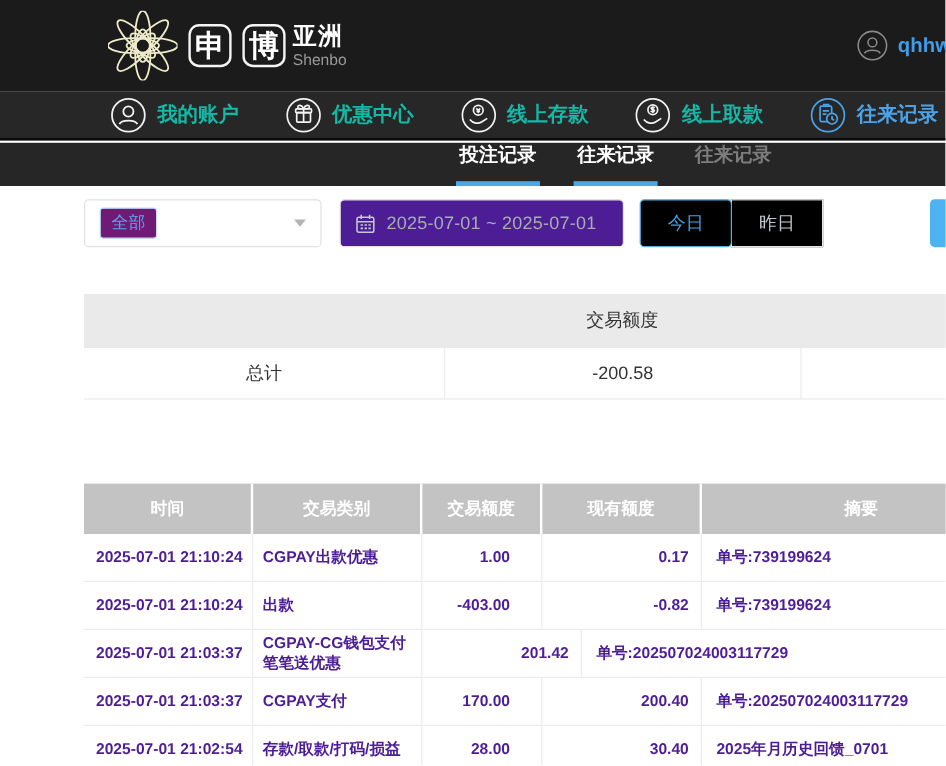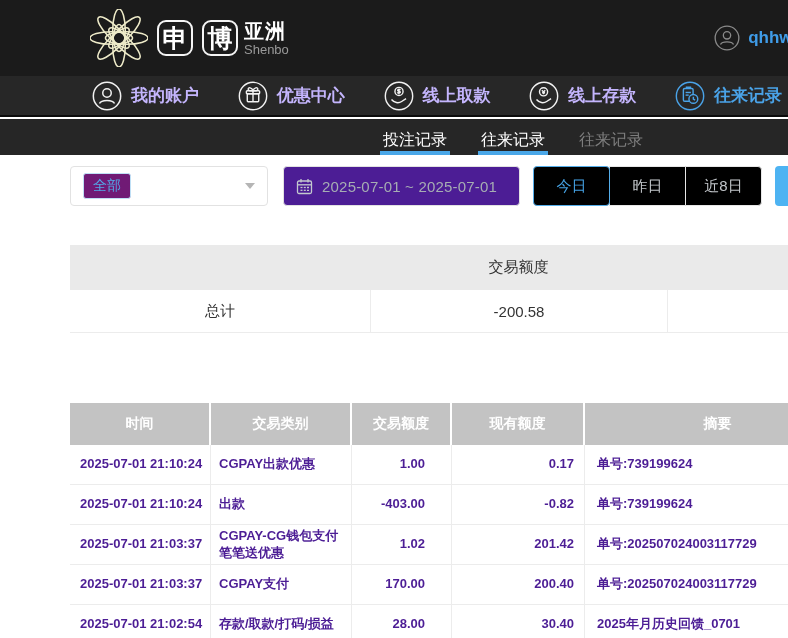--- a/index.html
+++ b/index.html
@@ -21,31 +21,31 @@
   .user { position:absolute; right:-14px; top:0; height:76px; display:flex;
     align-items:center; gap:8px; cursor:pointer; }
   .user svg { color:#8a8a8a; }
   .username { color:#3f9ce8; font-size:17px; font-weight:bold; }
 
   
   .mainnav { position:absolute; top:76px; left:0; width:788px; height:41px;
     background:#272727; border-bottom:2px solid #0b0b0b;
     display:flex; align-items:center; justify-content:space-between;
     padding:0 6px 0 92px; }
-  .nav-item { display:flex; align-items:center; gap:9px; color:#c4b5fd;
+  .nav-item { display:flex; align-items:center; gap:9px; color:#14b8a6;
     font-size:17px; font-weight:bold; cursor:pointer; white-space:nowrap; }
   .nav-item svg { color:#f2f2f2; }
   .nav-item.active, .nav-item.active svg { color:#4aa3e8; }
 
   
   .tabbar { position:absolute; top:119px; left:0; width:788px; height:36px;
     background:#262626; display:flex; align-items:stretch; gap:28px;
     padding-left:380px; }
-  .tab { display:flex; align-items:flex-end; padding:0 3px; font-size:16px;
-    font-weight:normal; color:#fff; cursor:pointer; border-bottom:4px solid transparent; }
+  .tab { display:flex; align-items:flex-start; padding:0 3px; font-size:16px;
+    font-weight:bold; color:#fff; cursor:pointer; border-bottom:4px solid transparent; }
   .tab.underlined { border-bottom-color:#4aa7e8; }
   .tab.muted { color:#7d7d7d; }
 
   
   .content { position:absolute; top:155px; left:0; width:788px; height:483px; background:#fff; }
 
   .select-box { position:absolute; left:70px; top:11px; width:198px; height:40px;
     border:1px solid #e2e2e2; border-radius:4px; background:#fff; display:flex;
     align-items:center; padding:0 12px; cursor:pointer; }
   .chip { background:#701a75; border:1px solid #bfe0f6; color:#53a9e8;
@@ -148,34 +148,34 @@
       <rect x="9.5" y="11" width="15" height="3.5" rx="1"></rect>
       <line x1="17" y1="11" x2="17" y2="23.5"></line>
       <path d="M17 11c-1.2-3.8-5.8-4.4-5.4-1.6.3 1.8 3 1.9 5.4 1.6z"></path>
       <path d="M17 11c1.2-3.8 5.8-4.4 5.4-1.6-.3 1.8-3 1.9-5.4 1.6z"></path>
     </svg>
     <span>优惠中心</span>
   </div>
   <div class="nav-item">
     <svg width="30" height="30" viewBox="0 0 34 34" fill="none" stroke="currentColor" stroke-width="1.6">
       <circle cx="17" cy="17" r="15.5"></circle>
+      <circle cx="16.5" cy="12.3" r="4.6"></circle>
+      <path d="M14.6 10.5l1.9 2 1.9-2M16.5 12.5v2.6M14.8 13.4h3.4"></path>
+      <path d="M8.5 21c3 3.8 8 4.6 11.5 2.2l5-3.2"></path>
+    </svg>
+    <span>线上存款</span>
+  </div>
+  <div class="nav-item">
+    <svg width="30" height="30" viewBox="0 0 34 34" fill="none" stroke="currentColor" stroke-width="1.6">
+      <circle cx="17" cy="17" r="15.5"></circle>
       <circle cx="17" cy="11.8" r="4.6"></circle>
       <path d="M18.8 10c-2.3-1.3-4.2.1-2.8 1.3 1.5 1.2 3.3.6 2.2 1.9-.8 1-2.6.6-3.2-.3M17 8.6v6.4"></path>
       <path d="M8.5 21c3 3.8 8 4.6 11.5 2.2l5-3.2"></path>
     </svg>
     <span>线上取款</span>
-  </div>
-  <div class="nav-item">
-    <svg width="30" height="30" viewBox="0 0 34 34" fill="none" stroke="currentColor" stroke-width="1.6">
-      <circle cx="17" cy="17" r="15.5"></circle>
-      <circle cx="16.5" cy="12.3" r="4.6"></circle>
-      <path d="M14.6 10.5l1.9 2 1.9-2M16.5 12.5v2.6M14.8 13.4h3.4"></path>
-      <path d="M8.5 21c3 3.8 8 4.6 11.5 2.2l5-3.2"></path>
-    </svg>
-    <span>线上存款</span>
   </div>
   <div class="nav-item active">
     <svg width="30" height="30" viewBox="0 0 34 34" fill="none" stroke="currentColor" stroke-width="1.6">
       <circle cx="17" cy="17" r="15.5"></circle>
       <rect x="9.5" y="8.5" width="11" height="14.5" rx="1.5"></rect>
       <path d="M13 8.5V7h4.5v1.5"></path>
       <line x1="12" y1="13" x2="18" y2="13"></line>
       <line x1="12" y1="16" x2="15.5" y2="16"></line>
       <circle cx="20.8" cy="20.3" r="5" fill="#272727"></circle>
       <path d="M20.8 17.8v2.7l2 1.2"></path>
@@ -215,21 +215,20 @@
       <line x1="4.5" y1="12.3" x2="6.5" y2="12.3"></line>
         <line x1="7.8" y1="12.3" x2="9.8" y2="12.3"></line>
         <line x1="11" y1="12.3" x2="13" y2="12.3"></line>
     </svg>
     <span class="date-text">2025-07-01 ~ 2025-07-01</span>
   </div>
 
   <div class="seg-group">
     <button class="seg first active">今日</button>
     <button class="seg">昨日</button>
-    <button class="seg last">近8日</button>
   </div>
   <button class="blue-btn"></button>
 
   <section class="sum-table">
     <div class="sum-head">
       <span>交易额度</span>
     </div>
     <div class="sum-row">
       <div class="sum-cell sum-c1">总计</div>
       <div class="sum-cell sum-c2">-200.58</div>
@@ -256,21 +255,20 @@
     <div class="tx-row">
       <div class="cell c-time">2025-07-01 21:10:24</div>
       <div class="cell c-type">出款</div>
       <div class="cell c-amt">-403.00</div>
       <div class="cell c-bal">-0.82</div>
       <div class="cell c-sum">单号:739199624</div>
     </div>
     <div class="tx-row">
       <div class="cell c-time">2025-07-01 21:03:37</div>
       <div class="cell c-type">CGPAY-CG钱包支付笔笔送优惠</div>
-      <div class="cell c-amt">1.02</div>
       <div class="cell c-bal">201.42</div>
       <div class="cell c-sum">单号:202507024003117729</div>
     </div>
     <div class="tx-row">
       <div class="cell c-time">2025-07-01 21:03:37</div>
       <div class="cell c-type">CGPAY支付</div>
       <div class="cell c-amt">170.00</div>
       <div class="cell c-bal">200.40</div>
       <div class="cell c-sum">单号:202507024003117729</div>
     </div>

